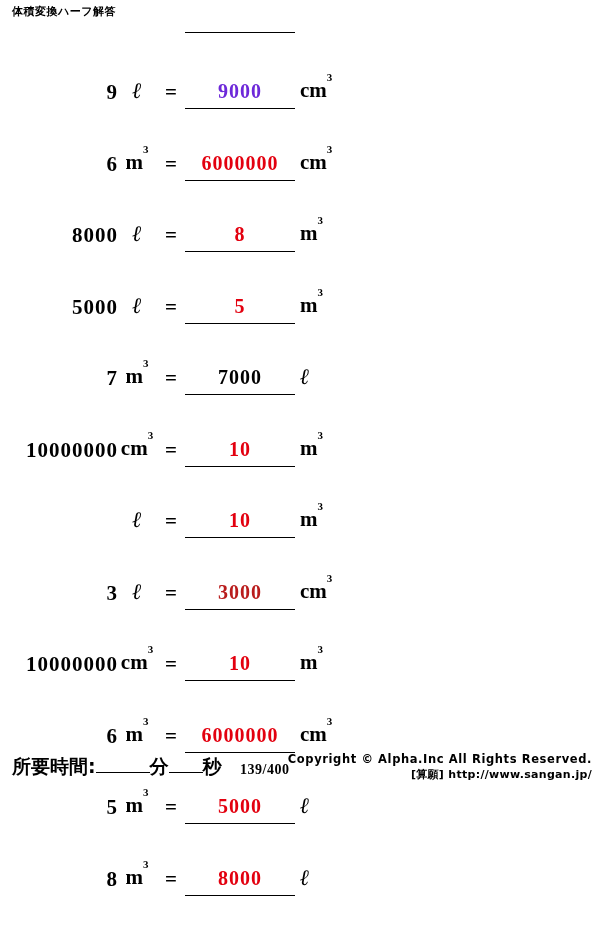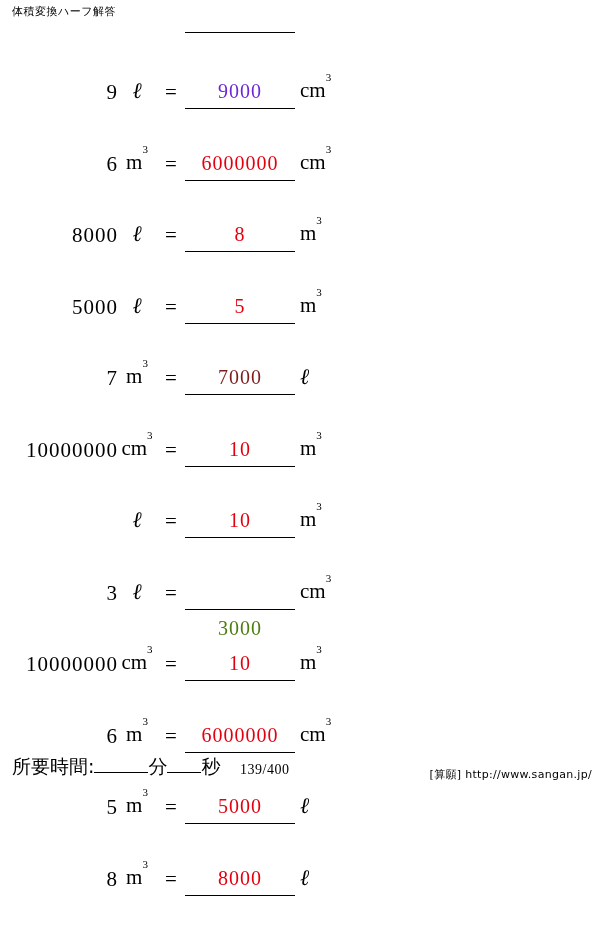--- a/index.html
+++ b/index.html
@@ -12,20 +12,21 @@
     background: #ffffff;
     font-family: "Liberation Serif", serif;
     color: #000000;
     position: relative;
     overflow: hidden;
   }
   .page {
     position: relative;
     width: 600px;
     height: 796px;
+    font-weight: bold;
   }
   .doc-title {
     position: absolute;
     left: 12px;
     top: 4px;
     font-family: "DejaVu Sans", sans-serif;
     font-size: 11px;
     letter-spacing: 0.5px;
     color: #000;
   }
@@ -201,21 +202,21 @@
         <div class="cell c-unit"><span class="litre">ℓ</span></div>
         <div class="cell c-eq">=</div>
         <div class="cell c-answer" style="color: rgb(227, 0, 15);">5</div>
         <div class="answer-line"></div>
         <div class="cell c-unit2"><span class="unit-sym">m<sup>3</sup></span></div>
       </div>
       <div class="row">
         <div class="cell c-value">7</div>
         <div class="cell c-unit"><span class="unit-sym">m<sup>3</sup></span></div>
         <div class="cell c-eq">=</div>
-        <div class="cell c-answer" style="color: #7f1d1d;">7000</div>
+        <div class="cell c-answer" style="color: #000000;">7000</div>
         <div class="answer-line"></div>
         <div class="cell c-unit2"><span class="litre">ℓ</span></div>
       </div>
       <div class="row">
         <div class="cell c-value">10000000</div>
         <div class="cell c-unit"><span class="unit-sym">cm<sup>3</sup></span></div>
         <div class="cell c-eq">=</div>
         <div class="cell c-answer" style="color: rgb(227, 0, 15);">10</div>
         <div class="answer-line"></div>
         <div class="cell c-unit2"><span class="unit-sym">m<sup>3</sup></span></div>
@@ -224,21 +225,21 @@
         <div class="cell c-unit"><span class="litre">ℓ</span></div>
         <div class="cell c-eq">=</div>
         <div class="cell c-answer" style="color: rgb(227, 0, 15);">10</div>
         <div class="answer-line"></div>
         <div class="cell c-unit2"><span class="unit-sym">m<sup>3</sup></span></div>
       </div>
       <div class="row">
         <div class="cell c-value">3</div>
         <div class="cell c-unit"><span class="litre">ℓ</span></div>
         <div class="cell c-eq">=</div>
-        <div class="cell c-answer" style="color: #4d7c0f; margin-top: 36px;">3000</div>
+        <div class="cell c-answer" style="color: #b91c1c;">3000</div>
         <div class="answer-line"></div>
         <div class="cell c-unit2"><span class="unit-sym">cm<sup>3</sup></span></div>
       </div>
       <div class="row">
         <div class="cell c-value">10000000</div>
         <div class="cell c-unit"><span class="unit-sym">cm<sup>3</sup></span></div>
         <div class="cell c-eq">=</div>
         <div class="cell c-answer" style="color: rgb(227, 0, 15);">10</div>
         <div class="answer-line"></div>
         <div class="cell c-unit2"><span class="unit-sym">m<sup>3</sup></span></div>
@@ -268,15 +269,16 @@
         <div class="cell c-unit2"><span class="litre">ℓ</span></div>
       </div>
     </div>
 
   <div class="footer-time">
     <span>所要時間:</span><span class="blank"></span><span>分</span><span class="blank2"></span><span>秒</span>
   </div>
 
   <div class="page-num">139/400</div>
 
+  <div class="copyright">Copyright © Alpha.Inc All Rights Reserved.</div>
   <div class="copyright2">[算願] http://www.sangan.jp/</div>
 
 </div>
 
 </body></html>

